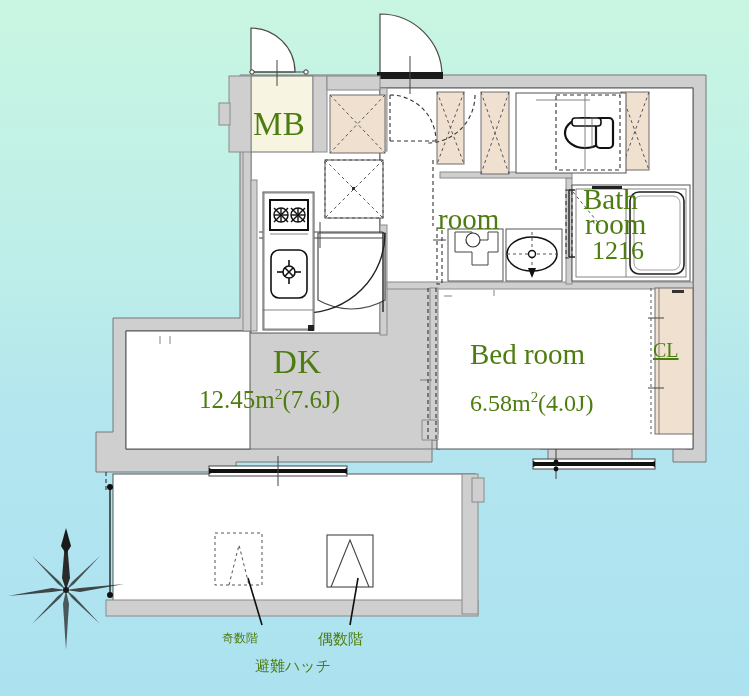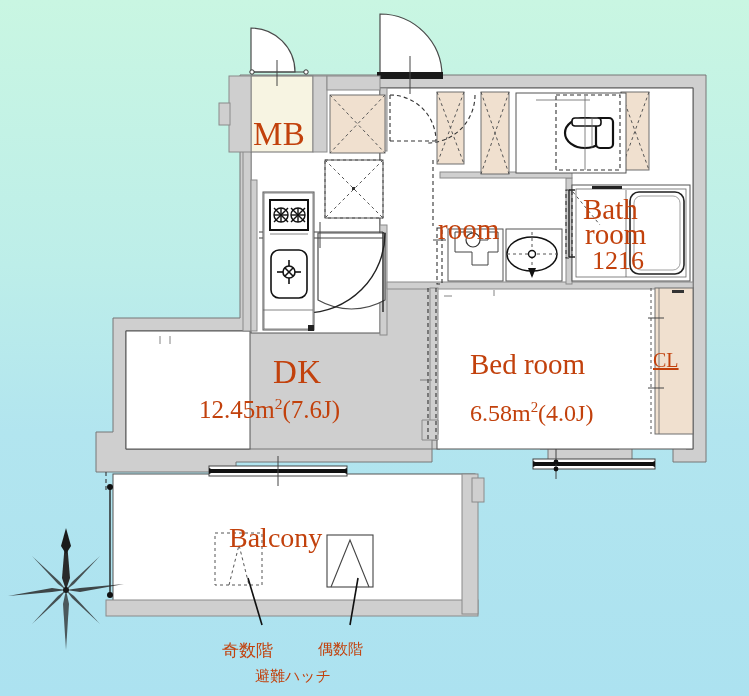--- a/index.html
+++ b/index.html
@@ -20,42 +20,41 @@
     inset: 0;
     background: linear-gradient(to bottom, #c9f6e2 0%, #bdeee9 38%, #b2e5ef 62%, #ace2f0 100%);
   }
   #plan-svg {
     position: absolute;
     left: 0;
     top: 0;
   }
   .label {
     position: absolute;
-    color: #c2410c;
+    color: #4d7c0f;
     white-space: nowrap;
     line-height: 1.0;
     font-family: "Liberation Serif", serif;
-    margin-top: 10px;
   }
   .label-jp {
     font-family: "DejaVu Sans", sans-serif;
   }
   .lbl-mb      { left: 253px; top: 108px;  font-size: 33px; letter-spacing: .5px; }
   .lbl-powder1 { left: 437px; top: 180px;  font-size: 29px; }
   .lbl-powder2 { left: 438px; top: 205px;  font-size: 29px; }
   .lbl-bath1   { left: 583px; top: 185px;  font-size: 29px; text-align: right; }
   .lbl-bath2   { left: 585px; top: 210px;  font-size: 29px; }
   .lbl-bath3   { left: 592px; top: 238px;  font-size: 26px; text-align: center; }
   .lbl-dk      { left: 273px; top: 346px;  font-size: 33px; letter-spacing: .5px; }
   .lbl-dkarea  { left: 199px; top: 386px;  font-size: 25px; }
   .lbl-bed     { left: 470px; top: 340px;  font-size: 29px; }
   .lbl-bedarea { left: 470px; top: 390px;  font-size: 24px; }
   .lbl-cl      { left: 653px; top: 340px;  font-size: 20px; text-decoration: underline; }
   .lbl-balcony { left: 229px; top: 514px;  font-size: 28px; }
-  .lbl-odd     { left: 222px; top: 632px;  font-size: 17px; text-align: center; }
+  .lbl-odd     { left: 222px; top: 632px;  font-size: 12px; text-align: center; }
   .lbl-even    { left: 318px; top: 632px;  font-size: 15px; }
   .lbl-hatch   { left: 255px; top: 659px;  font-size: 15px; }
   .sup { font-size: 0.62em; vertical-align: super; }
 </style>
 </head>
 <body>
 
 <div id="root">
 
   <div id="bg"></div>
@@ -358,19 +357,18 @@
     <span>12.45m</span><span class="sup">2</span><span>(7.6J)</span>
   </div>
 
   <div class="label lbl-bed">Bed room</div>
   <div class="label lbl-bedarea">
     <span>6.58m</span><span class="sup">2</span><span>(4.0J)</span>
   </div>
 
   <div class="label lbl-cl">CL</div>
 
-  <div class="label lbl-balcony">Balcony</div>
 
   <div class="label label-jp lbl-odd">奇数階</div>
   <div class="label label-jp lbl-even">偶数階</div>
   <div class="label label-jp lbl-hatch">避難ハッチ</div>
 
 </div>
 
 </body></html>

